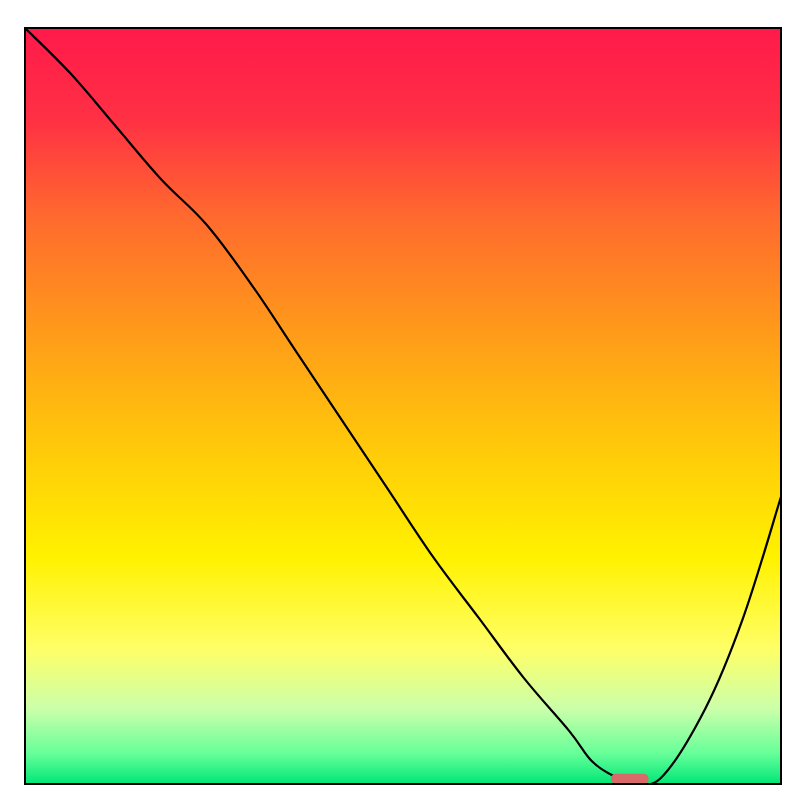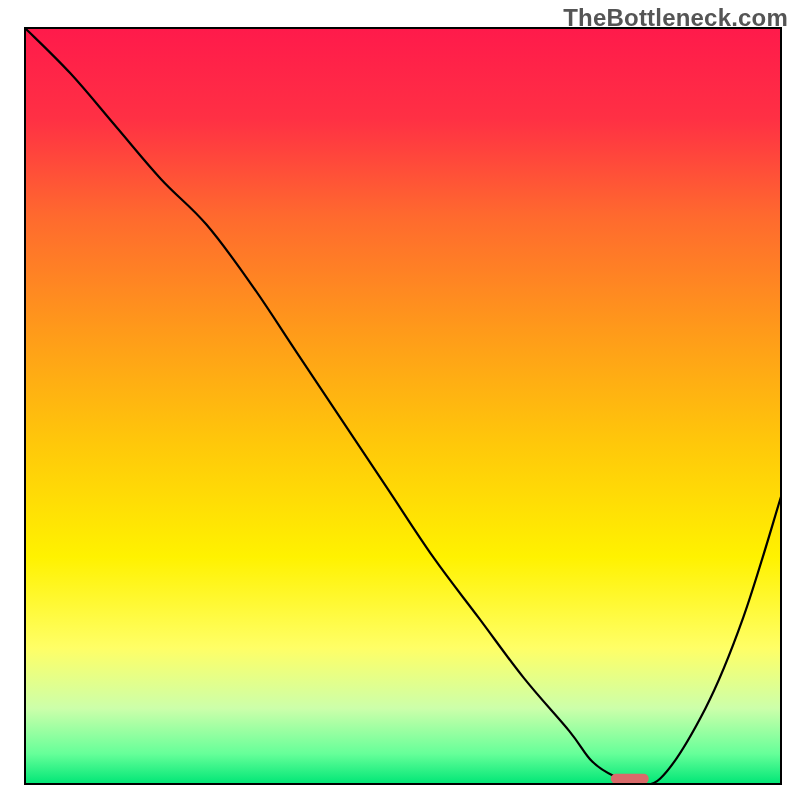--- a/index.html
+++ b/index.html
@@ -29,21 +29,20 @@
     position: absolute;
     left: 0;
     top: 0;
   }
 </style>
 </head>
 <body>
 
 <div class="chart-container">
 
-  <div class="watermark">TheBottleneck.com</div>
 
   <svg class="plot" width="800" height="800" viewBox="0 0 800 800">
     <defs>
       <linearGradient id="bg-grad" x1="0" y1="0" x2="0" y2="1">
           <stop offset="0.0%" stop-color="#ff1a4b"></stop>
           <stop offset="12.0%" stop-color="#ff3044"></stop>
           <stop offset="25.0%" stop-color="#ff6a2e"></stop>
           <stop offset="40.0%" stop-color="#ff9a1a"></stop>
           <stop offset="55.0%" stop-color="#ffc80a"></stop>
           <stop offset="70.0%" stop-color="#fff200"></stop>

